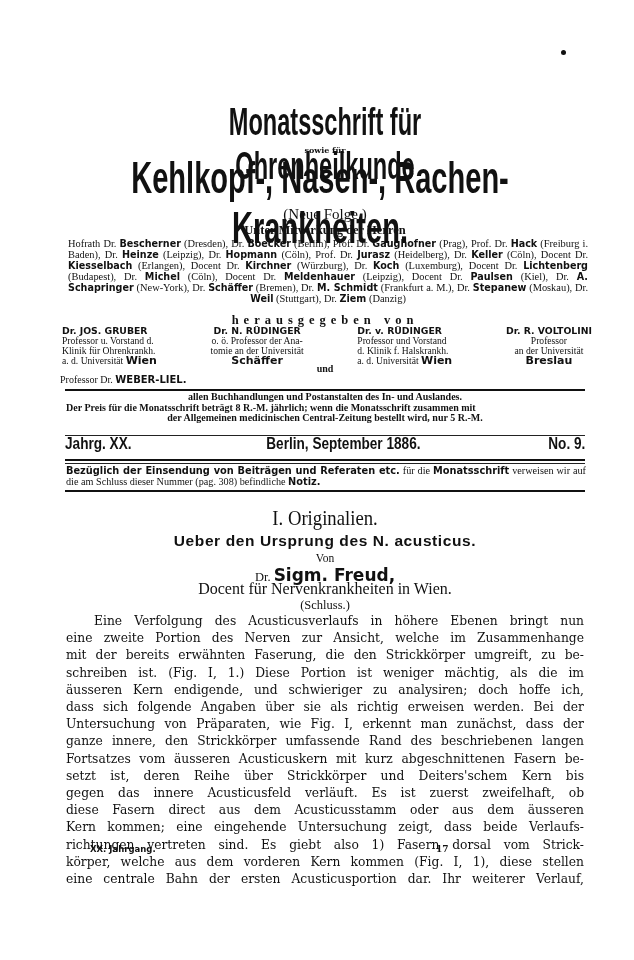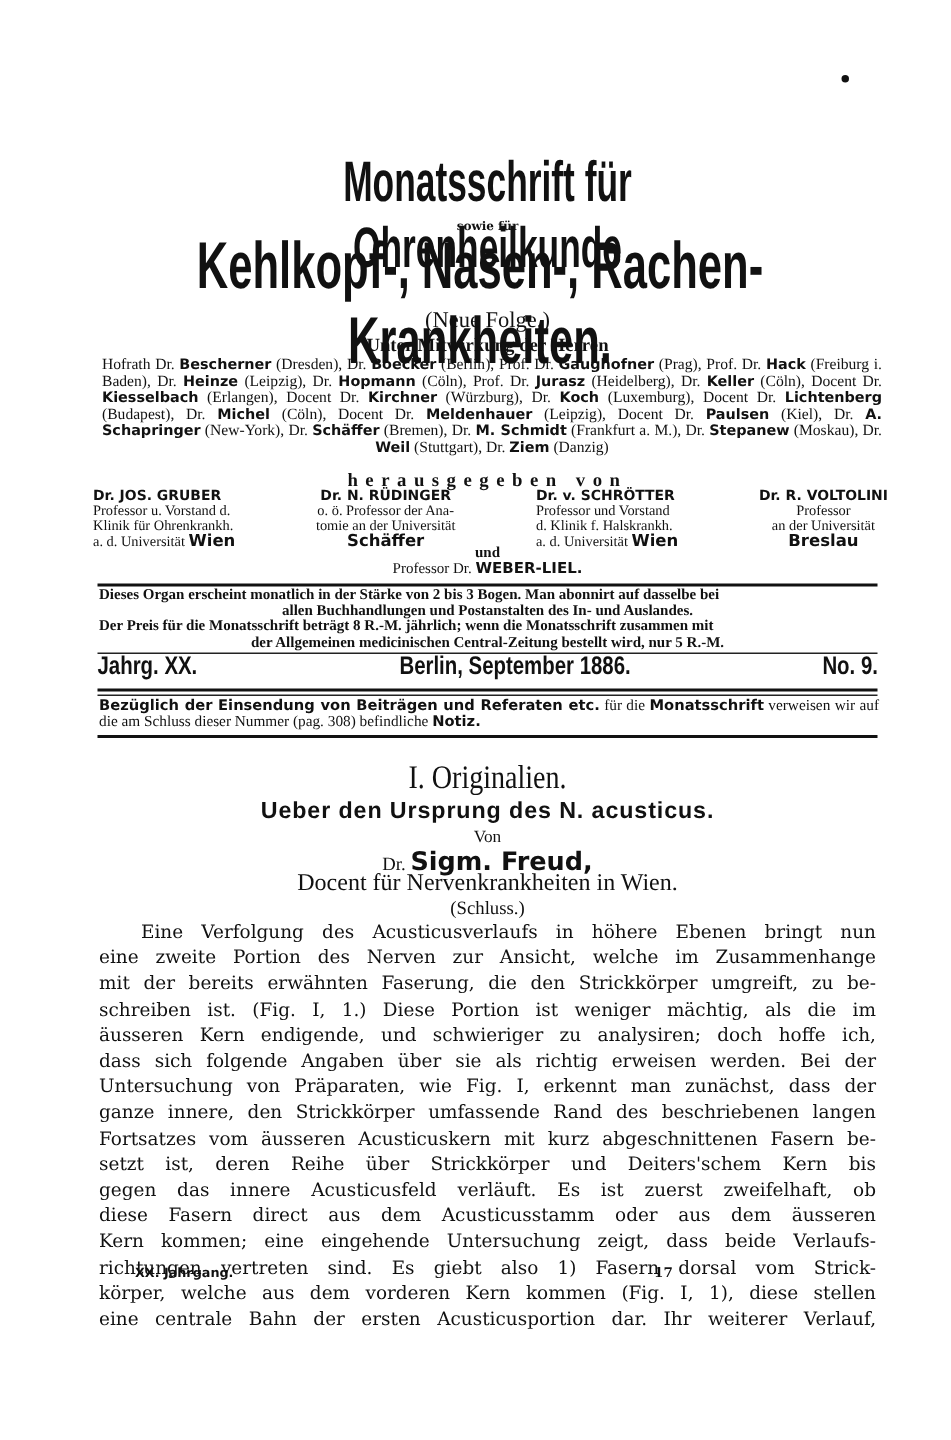--- a/index.html
+++ b/index.html
@@ -13,21 +13,21 @@
   .unter { position:absolute; left:60px; width:530px; top:223px; text-align:center; font-family:"Liberation Serif", serif; font-size:12.5px; font-weight:bold; }
   .contrib { position:absolute; left:68px; width:520px; top:238px; font-family:"Liberation Serif", serif; font-size:10.4px; line-height:11px; text-align:justify; text-align-last:center; }
   .contrib b { font-family:"DejaVu Sans", sans-serif; font-size:9.6px; }
   .hrsg { position:absolute; left:60px; width:530px; top:313px; text-align:center; font-family:"Liberation Serif", serif; font-weight:bold; font-size:12.5px; letter-spacing:5px; }
   .editors { position:absolute; left:62px; width:530px; top:326px; display:flex; justify-content:space-between; font-family:"Liberation Serif", serif; font-size:9.6px; line-height:10px;gap:48px; }
   .ed { text-align:center; }
   .ed .nm { font-family:"DejaVu Sans", sans-serif; font-weight:bold; font-size:9.3px; }
   .ed .city { font-family:"DejaVu Sans", sans-serif; font-weight:bold; font-size:11px; }
   .ed:first-child { text-align:left; }
   .und { position:absolute; left:60px; width:530px; top:363px; text-align:center; font-family:"Liberation Serif", serif; font-size:10px; font-weight:bold; }
-  .weber { position:absolute; left:60px; width:530px; top:374px; text-align:center; font-family:"Liberation Serif", serif; font-size:10px; }
+  .weber { position:absolute; left:60px; width:530px; top:374px; text-align:left; font-family:"Liberation Serif", serif; font-size:10px; }
   .weber b { font-family:"DejaVu Sans", sans-serif; font-size:10px; }
   .rule { position:absolute; left:65px; width:520px; border-top:2px solid #111; }
   .rule.thin { border-top:1px solid #222; }
   .notice { position:absolute; left:66px; width:518px; top:392px; font-family:"Liberation Serif", serif; font-size:10px; line-height:10.5px; font-weight:bold; }
   .notice .c { text-align:center; }
   .dateline { position:absolute; left:65px; width:520px; top:434px; display:flex; justify-content:space-between; font-family:"Liberation Sans", sans-serif; font-weight:bold; font-size:17px; }
   .dateline span { display:inline-block; transform:scaleX(0.8); }
   .dateline .l { transform-origin:left; }
   .dateline .r { transform-origin:right; }
   .bezug { position:absolute; left:66px; width:520px; top:465px; font-family:"Liberation Serif", serif; font-size:10.2px; line-height:11px; text-align:justify; }
@@ -67,38 +67,37 @@
       <div>Klinik für Ohrenkrankh.</div>
       <div><span>a. d. Universität </span><span class="city">Wien</span></div>
     </div>
     <div class="ed">
       <div class="nm">Dr. N. RÜDINGER</div>
       <div>o. ö. Professor der Ana-</div>
       <div>tomie an der Universität</div>
       <div><span></span><span class="city">Schäffer</span></div>
     </div>
     <div class="ed" style="text-align:left">
-      <div class="nm">Dr. v. SCHRÖTTER</div>
+      <div class="nm">Dr. v. RÜDINGER</div>
       <div>Professor und Vorstand</div>
       <div>d. Klinik f. Halskrankh.</div>
       <div><span>a. d. Universität </span><span class="city">Wien</span></div>
     </div>
     <div class="ed">
       <div class="nm">Dr. R. VOLTOLINI</div>
       <div>Professor</div>
       <div>an der Universität</div>
       <div><span></span><span class="city">Breslau</span></div>
     </div>
   </div>
   <div class="und">und</div>
   <div class="weber"><span>Professor Dr. </span><b>WEBER-LIEL.</b></div>
 
   <div class="rule" style="top:389px"></div>
   <div class="notice">
-    <div>Dieses Organ erscheint monatlich in der Stärke von 2 bis 3 Bogen. Man abonnirt auf dasselbe bei</div>
     <div class="c">allen Buchhandlungen und Postanstalten des In- und Auslandes.</div>
     <div>Der Preis für die Monatsschrift beträgt 8 R.-M. jährlich; wenn die Monatsschrift zusammen mit</div>
     <div class="c">der Allgemeinen medicinischen Central-Zeitung bestellt wird, nur 5 R.-M.</div>
   </div>
   <div class="rule thin" style="top:435px"></div>
 
   <div class="dateline">
     <span class="l">Jahrg. XX.</span>
     <span>Berlin, September 1886.</span>
     <span class="r">No. 9.</span>

